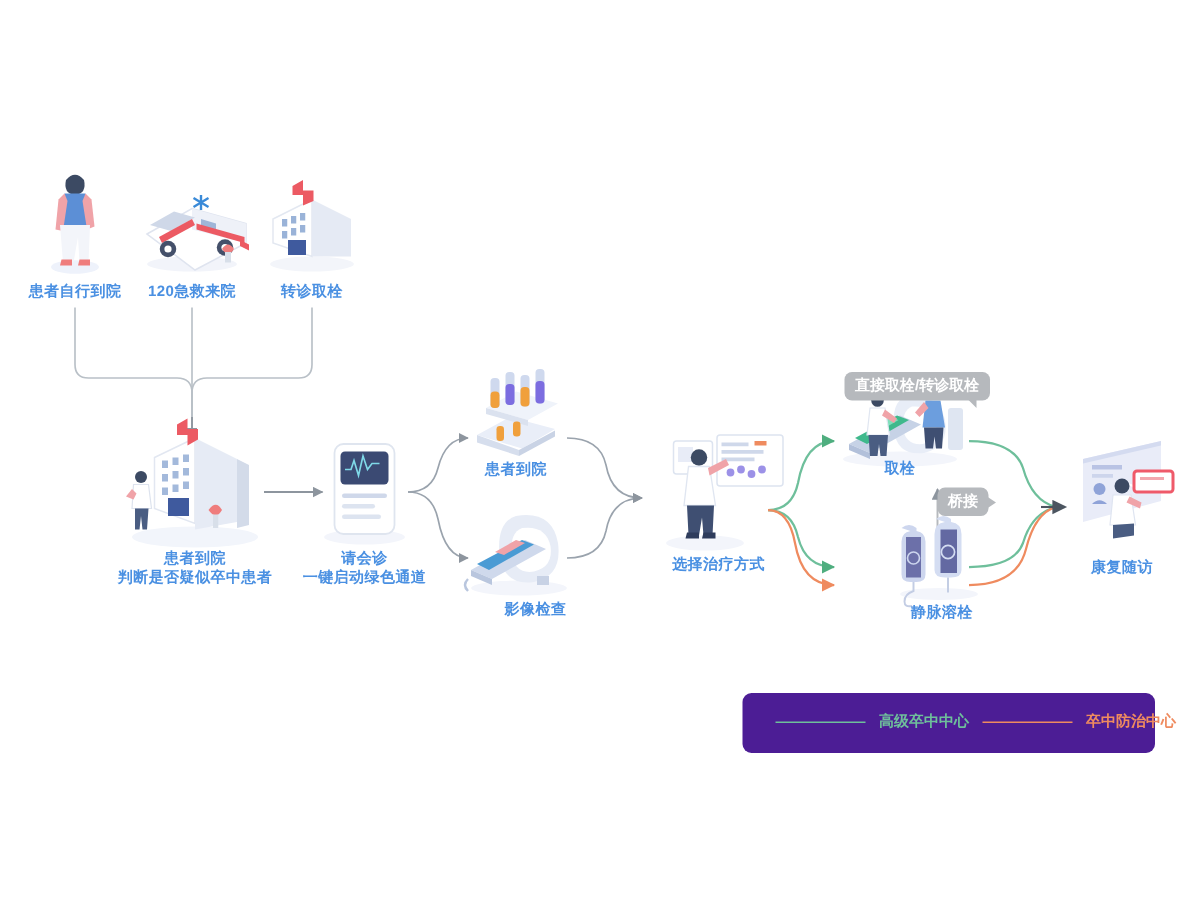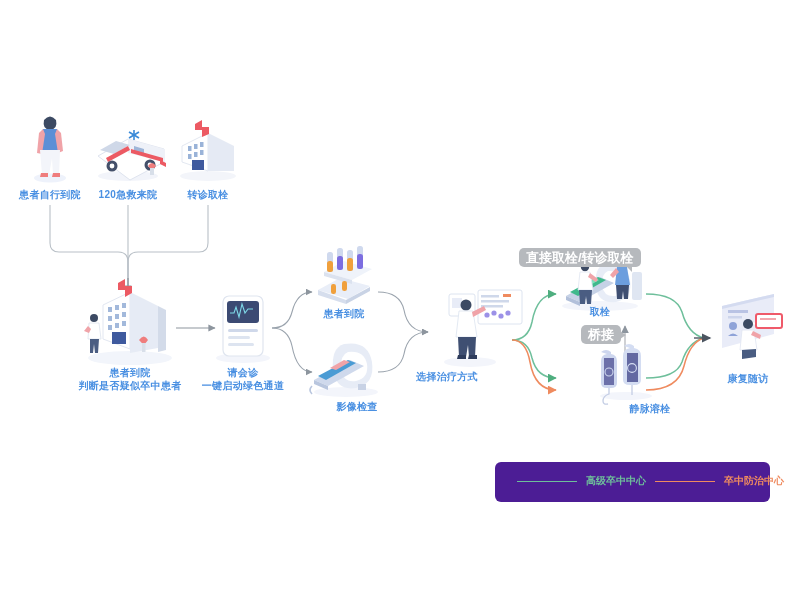--- a/index.html
+++ b/index.html
@@ -21,21 +21,21 @@
     background:#4c1d95;border-radius:6px;
   }
   .legend .row{position:absolute;top:12px;display:flex;align-items:center;gap:9px;}
   .legend .ln{display:block;width:60px;height:0;border-top:1.4px solid #6ebf9b;}
   .legend .ln.or{border-top-color:#ef8b5f;}
   .legend .tx{font-size:10px;font-weight:bold;white-space:nowrap;}
   .legend .tx.g{color:#6ebf9b;}
   .legend .tx.o{color:#ef8b5f;}
   .bubble{
     position:absolute;background:#b6b9bd;color:#ffffff;border-radius:5px;
-    font-size:13px;font-weight:bold;padding:4px 7px;white-space:nowrap;line-height:11px;
+    font-size:10px;font-weight:bold;padding:4px 7px;white-space:nowrap;line-height:11px;margin-left:44px;
   }
   .bubble:after{
     content:"";position:absolute;width:0;height:0;
   }
   .bubble.tail-br:after{
     right:9px;bottom:-5px;border-left:6px solid transparent;
     border-right:0 solid transparent;border-top:6px solid #b6b9bd;
   }
   .bubble.tail-r:after{
     right:-5px;top:50%;margin-top:-4px;border-top:4px solid transparent;
@@ -324,29 +324,29 @@
     <div class="lbl two">判断是否疑似卒中患者</div>
   </div>
 
   <div class="node" style="left:294px;top:307px;width:100px;">
     <div class="lbl">患者到院</div>
   </div>
   <div class="node" style="left:307px;top:400px;width:100px;">
     <div class="lbl">影像检查</div>
   </div>
 
-  <div class="node" style="left:389px;top:370px;width:116px;">
+  <div class="node" style="left:421px;top:370px;width:116px;">
     <div class="lbl">选择治疗方式</div>
   </div>
 
-  <div class="node" style="left:570px;top:306px;width:60px;font-family:Liberation Mono, monospace;">
+  <div class="node" style="left:570px;top:306px;width:60px;">
     <div class="lbl">取栓</div>
   </div>
 
-  <div class="node" style="left:610px;top:402px;width:80px;">
+  <div class="node" style="left:588px;top:402px;width:80px;">
     <div class="lbl">静脉溶栓</div>
   </div>
 
   <div class="node" style="left:708px;top:372px;width:80px;">
     <div class="lbl">康复随访</div>
   </div>
 
   <div class="bubble tail-br" style="left:519px;top:248px;">直接取栓/转诊取栓</div>
   <div class="bubble tail-r" style="left:581px;top:325px;">桥接</div>
 

